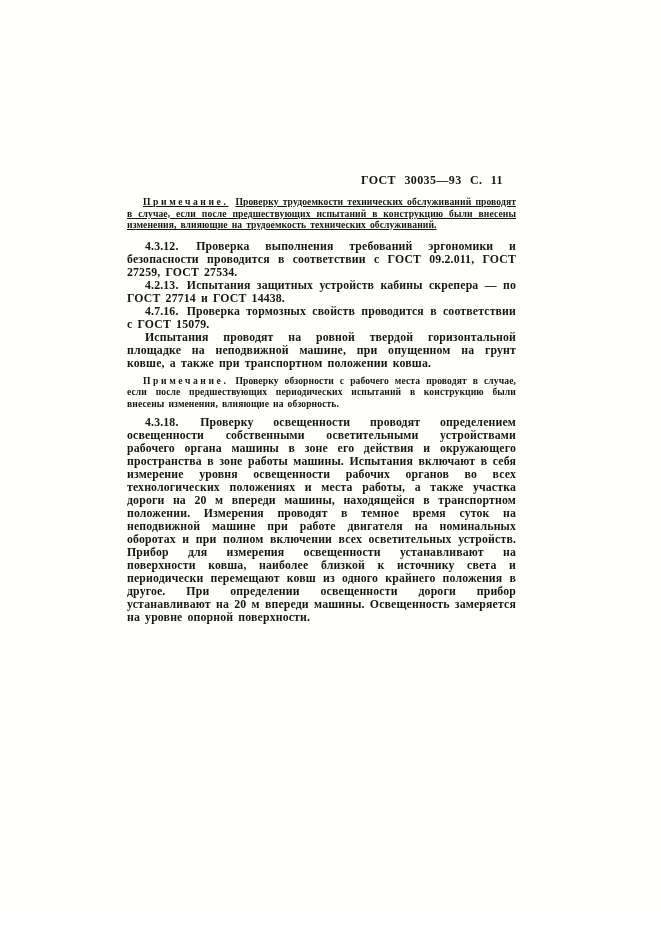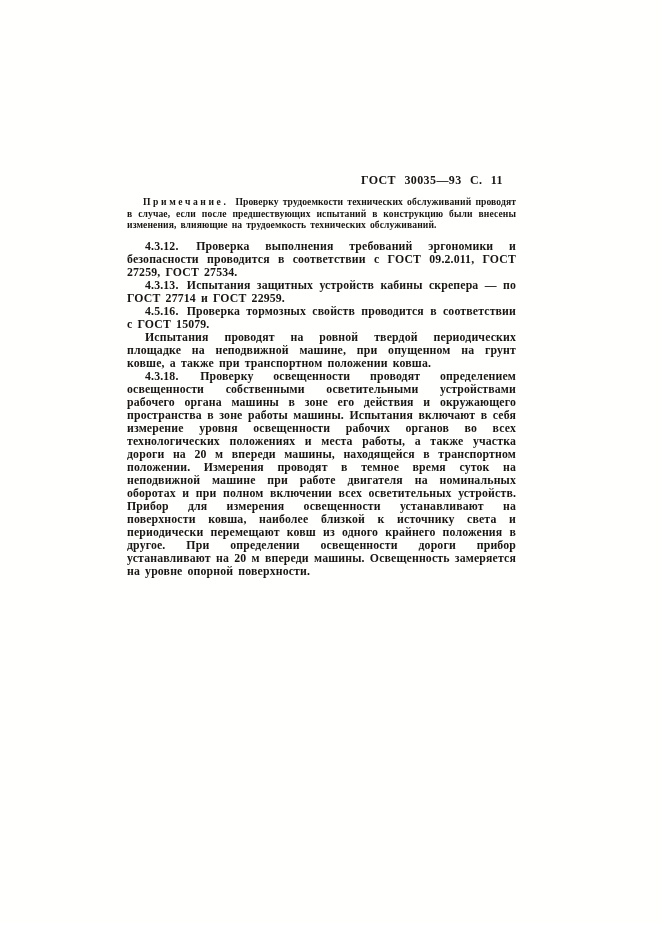--- a/index.html
+++ b/index.html
@@ -38,21 +38,21 @@
     margin: 0;
   }
   .note {
     font-size: 9.6px;
     line-height: 11.5px;
     text-align: justify;
     text-indent: 16px;
     word-spacing: 1.5px;
     letter-spacing: 0.1px;
   }
-  .note-1 { margin-bottom: 9px; }
+  .note-1 { margin-bottom: 9px; text-decoration: underline; }
   .note-2 { margin-top: 5px; margin-bottom: 7px; }
   .note-label {
     letter-spacing: 2.6px;
     margin-right: 7px;
   }
   .para {
     font-size: 11.8px;
     line-height: 13px;
     text-align: justify;
     text-indent: 18px;
@@ -69,26 +69,27 @@
 
 <div class="page">
   <div class="content">
 
     <div class="running-header">ГОСТ 30035—93 С. 11</div>
 
     <p class="note note-1"><span class="note-label">Примечание.</span><span>Проверку трудоемкости технических обслуживаний проводят в случае, если после предшествующих испытаний в конструкцию были внесены изменения, влияющие на трудоемкость технических обслуживаний.</span></p>
 
     <p class="para"><span class="clause-number">4.3.12.</span> <span>Проверка выполнения требований эргономики и безопасности проводится в соответствии с ГОСТ 09.2.011, ГОСТ 27259, ГОСТ 27534.</span></p>
 
-    <p class="para"><span class="clause-number">4.3.13.</span> <span>Испытания защитных устройств кабины скрепера — по ГОСТ 27714 и ГОСТ 22959.</span></p>
+    <p class="para"><span class="clause-number">4.2.13.</span> <span>Испытания защитных устройств кабины скрепера — по ГОСТ 27714 и ГОСТ 14438.</span></p>
 
 
 
-    <p class="para"><span class="clause-number">4.5.16.</span> <span>Проверка тормозных свойств проводится в соответствии с ГОСТ 15079.</span></p>
+    <p class="para"><span class="clause-number">4.7.16.</span> <span>Проверка тормозных свойств проводится в соответствии с ГОСТ 15079.</span></p>
 
 
-    <p class="para"><span>Испытания проводят на ровной твердой периодических площадке на неподвижной машине, при опущенном на грунт ковше, а также при транспортном положении ковша.</span></p>
+    <p class="para"><span>Испытания проводят на ровной твердой горизонтальной площадке на неподвижной машине, при опущенном на грунт ковше, а также при транспортном положении ковша.</span></p>
 
+    <p class="note note-2"><span class="note-label">Примечание.</span><span>Проверку обзорности с рабочего места проводят в случае, если после предшествующих периодических испытаний в конструкцию были внесены изменения, влияющие на обзорность.</span></p>
 
     <p class="para"><span class="clause-number">4.3.18.</span> <span>Проверку освещенности проводят определением освещенности собственными осветительными устройствами рабочего органа машины в зоне его действия и окружающего пространства в зоне работы машины. Испытания включают в себя измерение уровня освещенности рабочих органов во всех технологических положениях и места работы, а также участка дороги на 20 м впереди машины, находящейся в транспортном положении. Измерения проводят в темное время суток на неподвижной машине при работе двигателя на номинальных оборотах и при полном включении всех осветительных устройств. Прибор для измерения освещенности устанавливают на поверхности ковша, наиболее близкой к источнику света и периодически перемещают ковш из одного крайнего положения в другое. При определении освещенности дороги прибор устанавливают на 20 м впереди машины. Освещенность замеряется на уровне опорной поверхности.</span></p>
 
   </div>
 </div>
 
 </body></html>

